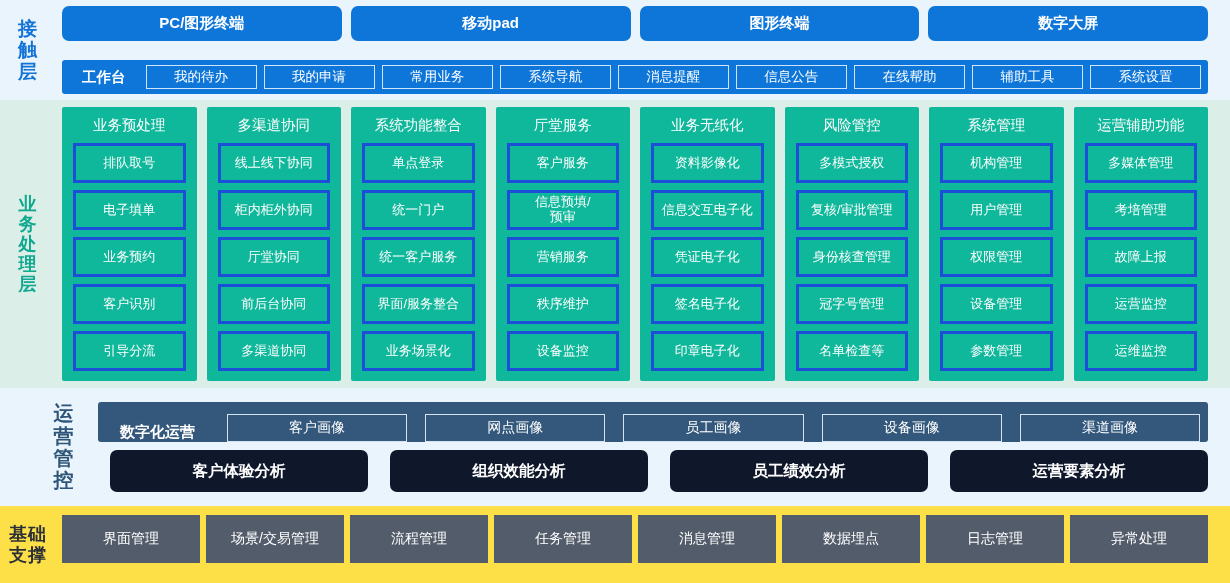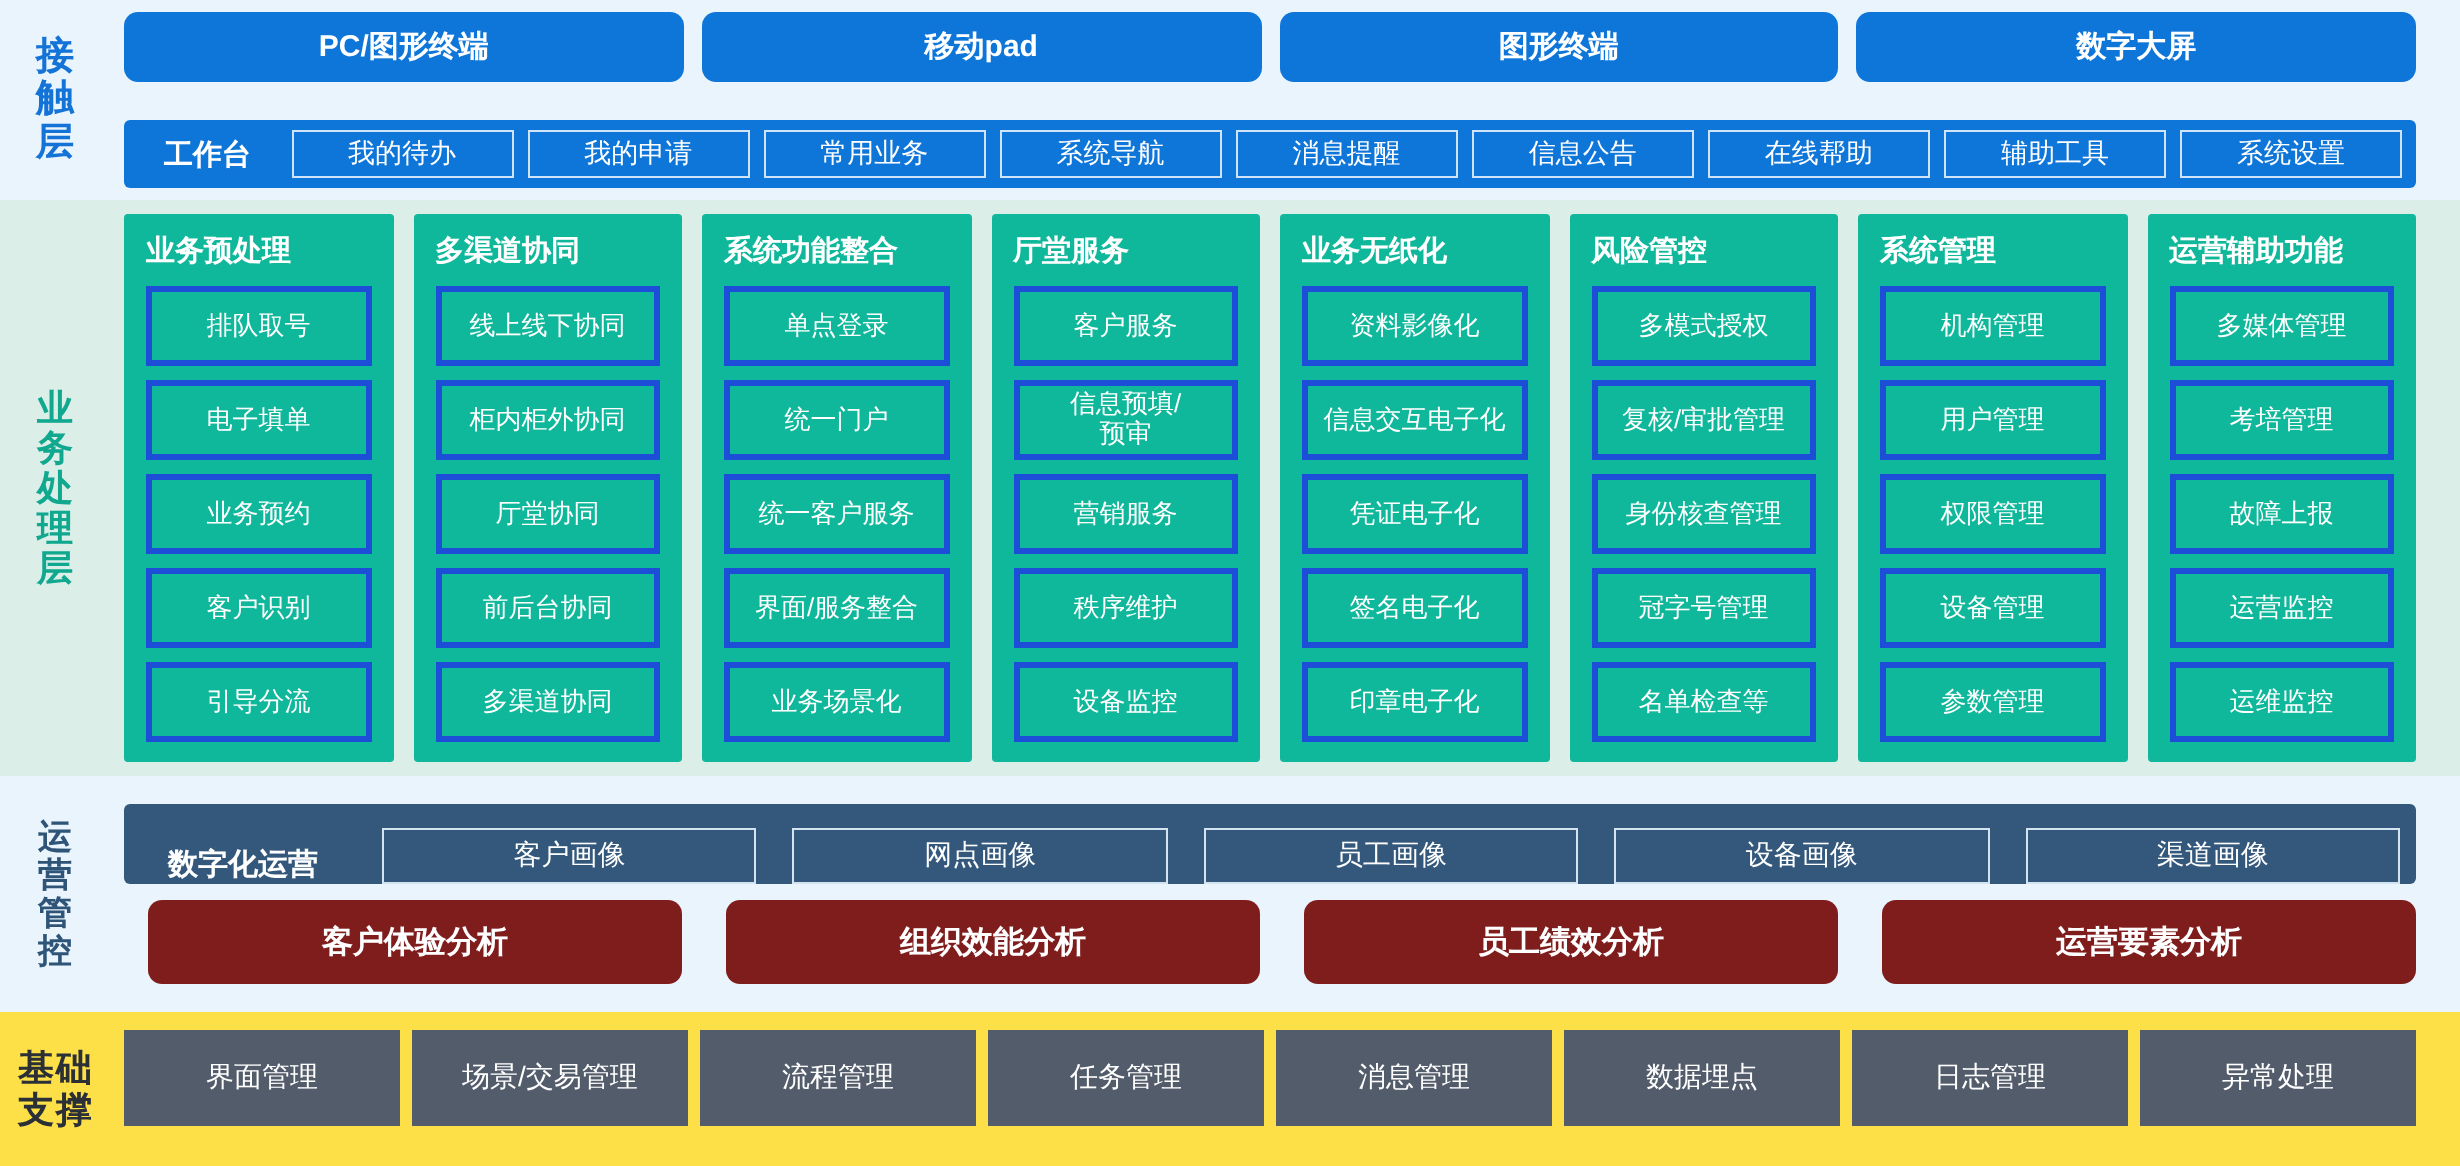--- a/index.html
+++ b/index.html
@@ -68,38 +68,38 @@
   .business-body { padding: 7px 22px 7px 6px; height: 100%; }
   .col-row { display: flex; gap: 10px; height: 100%; }
   .biz-col {
     flex: 1 1 0;
     background: #0fb79b;
     border-radius: 2px;
     padding: 9px 11px 10px 11px;
     display: flex; flex-direction: column;
   }
   .biz-col-title {
-    color: #fff; font-size: 14.5px; font-weight: bold;
-    margin-bottom: 8px; white-space: nowrap;
+    color: #fff; font-size: 14.5px; font-weight: normal;
+    text-align: center; margin-bottom: 8px; white-space: nowrap;
   }
   .biz-items { flex: 1 1 auto; display: flex; flex-direction: column; gap: 7px; }
   .biz-item {
     flex: 1 1 0;
     border: 3px solid #1d4ed8;
     color: #fff;
     font-size: 13px;
     display: flex; align-items: center; justify-content: center;
     text-align: center;
     line-height: 1.12;
     white-space: pre-line;
   }
 
   
   .layer-ops { background: #e9f4fd; height: 118px; }
-  .layer-ops .layer-label { color: #2e5578; font-size: 17px; }
+  .layer-ops .layer-label { color: #2e5578; font-size: 20px; margin-left: 36px; }
   .ops-body { padding: 8px 22px 8px 6px; display: flex; flex-direction: column; gap: 8px; justify-content: center; height: 100%; }
   .ops-bar {
     background: #33587c;
     border-radius: 3px;
     height: 40px;
     display: flex; align-items: flex-end;
     padding: 0 8px; gap: 18px;
   }
   .ops-bar .ops-title {
     color: #fff; font-size: 15px; font-weight: bold;
@@ -108,21 +108,21 @@
   .ops-chip {
     flex: 1 1 0;
     border: 1px solid #d4e3f0;
     color: #fff; font-size: 14px;
     height: 28px;
     display: flex; align-items: center; justify-content: center;
   }
   .ops-row2 { display: flex; gap: 10px; height: 42px; }
   .ops-card {
     flex: 1 1 0;
-    background: #7f1d1d;
+    background: #0f172a;
     border-radius: 7px;
     color: #fff; font-size: 15.5px; font-weight: bold;
     display: flex; align-items: center; justify-content: center; margin-left: 12px;
   }
 
   
   .layer-base { background: #fde047; height: 77px; }
   .layer-base .layer-label { color: #2b2f36; font-size: 18px; }
   .layer-base .layer-label .two-line { width: auto; display: block; }
   .base-body { padding: 9px 22px 9px 6px; height: 100%; display: flex; align-items: center; }

